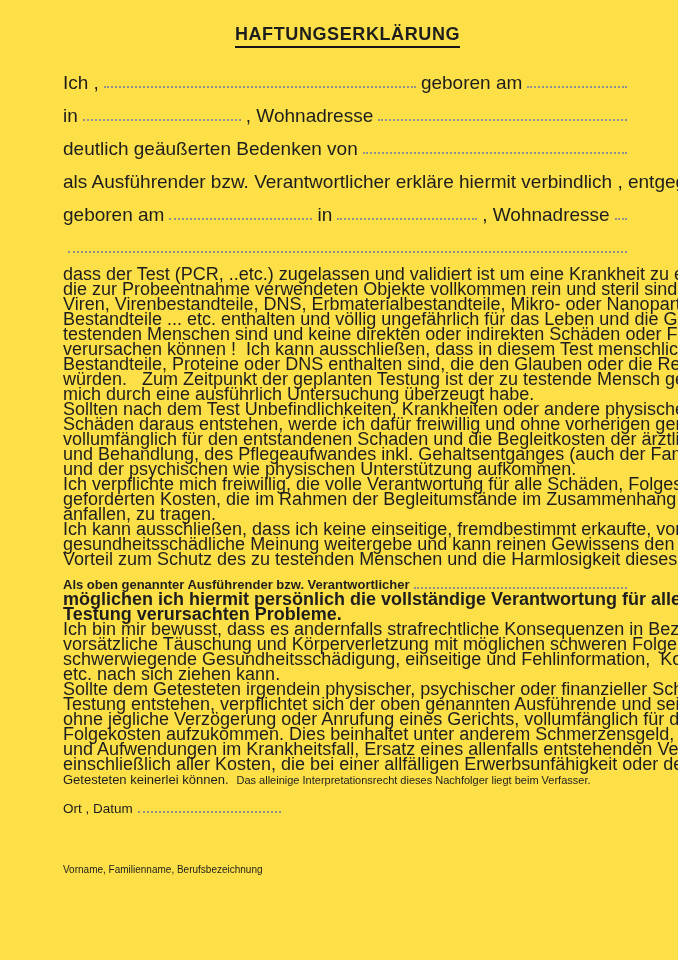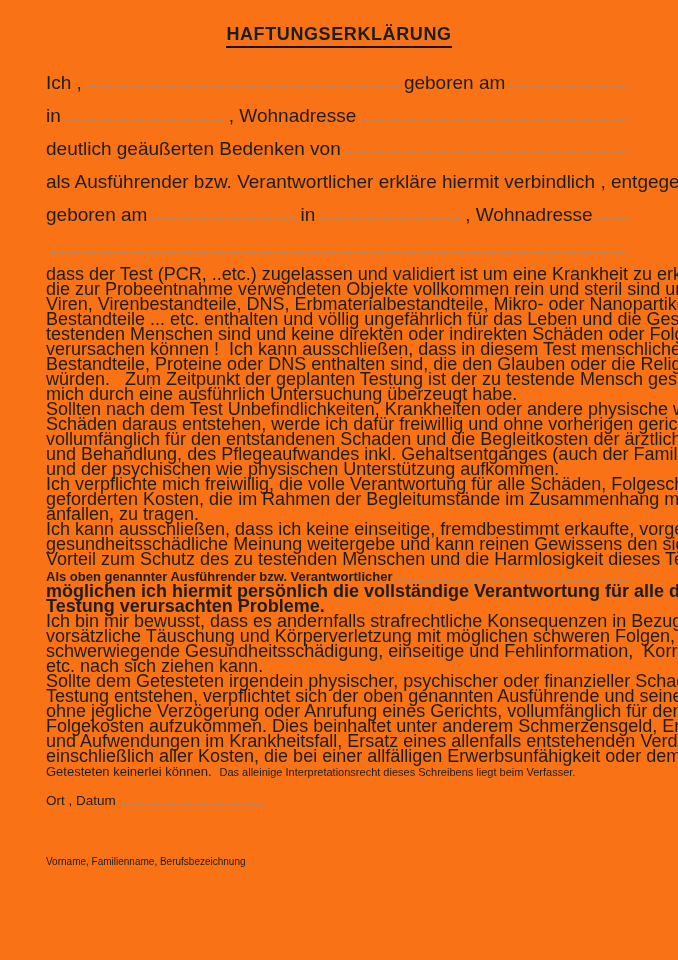--- a/index.html
+++ b/index.html
@@ -5,22 +5,22 @@
   html, body {
     margin: 0;
     padding: 0;
     background: #ffffff;
   }
   .page {
     position: relative;
     width: 678px;
     height: 960px;
     box-sizing: border-box;
-    padding: 18px 46px 0 46px;
-    background: #f97316;
+    padding: 18px 46px 0 63px;
+    background: #fde047;
     color: #1d1d1d;
     font-family: "Liberation Sans", "DejaVu Sans", sans-serif;
     overflow: hidden;
   }
   .title-wrap {
     text-align: center;
     margin: 6px 0 10px 0;
   }
   .title {
     display: inline-block;
@@ -53,20 +53,21 @@
   .para {
     font-size: 18px;
     line-height: 15px;
     white-space: pre;
   }
   .p1 { margin-top: 11px; }
   .boldline {
     display: flex;
     align-items: flex-end;
     height: 17px;
+    margin-top: 8px;
     font-size: 13px;
     font-weight: bold;
     white-space: pre;
   }
   .bold { font-weight: bold; }
   .lastline {
     display: flex;
     align-items: baseline;
     height: 17px;
     font-size: 13px;
@@ -170,21 +171,21 @@
 etc. nach sich ziehen kann.
 Sollte dem Getesteten irgendein physischer, psychischer oder finanzieller Schaden durch die
 Testung entstehen, verpflichtet sich der oben genannten Ausführende und seine Nachfolger,
 ohne jegliche Verzögerung oder Anrufung eines Gerichts, vollumfänglich für den Schaden samt
 Folgekosten aufzukommen. Dies beinhaltet unter anderem Schmerzensgeld, Ersatz aller Kosten
 und Aufwendungen im Krankheitsfall, Ersatz eines allenfalls entstehenden Verdienstentgangs,
 einschließlich aller Kosten, die bei einer allfälligen Erwerbsunfähigkeit oder dem Tod des</div>
 
   <div class="lastline">
     <span>Getesteten keinerlei können.</span>
-    <span class="small-note">Das alleinige Interpretationsrecht dieses Schreibens liegt beim Verfasser.</span>
+    <span class="small-note">Das alleinige Interpretationsrecht dieses Nachfolger liegt beim Verfasser.</span>
   </div>
 
   <div class="ortline">
     <span>Ort , Datum</span>
     <span class="blank w143"></span>
   </div>
 
   <div class="signature">Vorname, Familienname, Berufsbezeichnung</div>
 
 </div>

